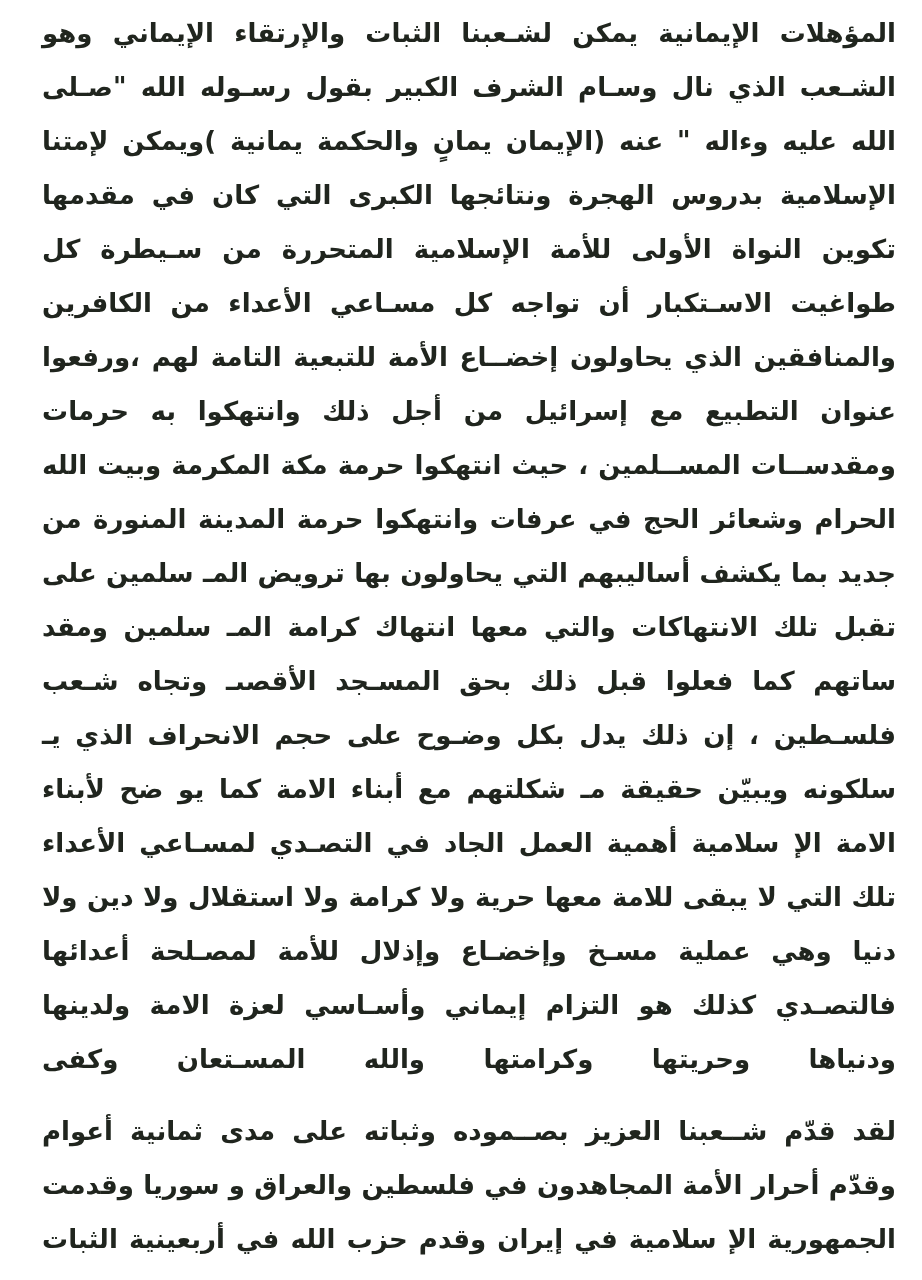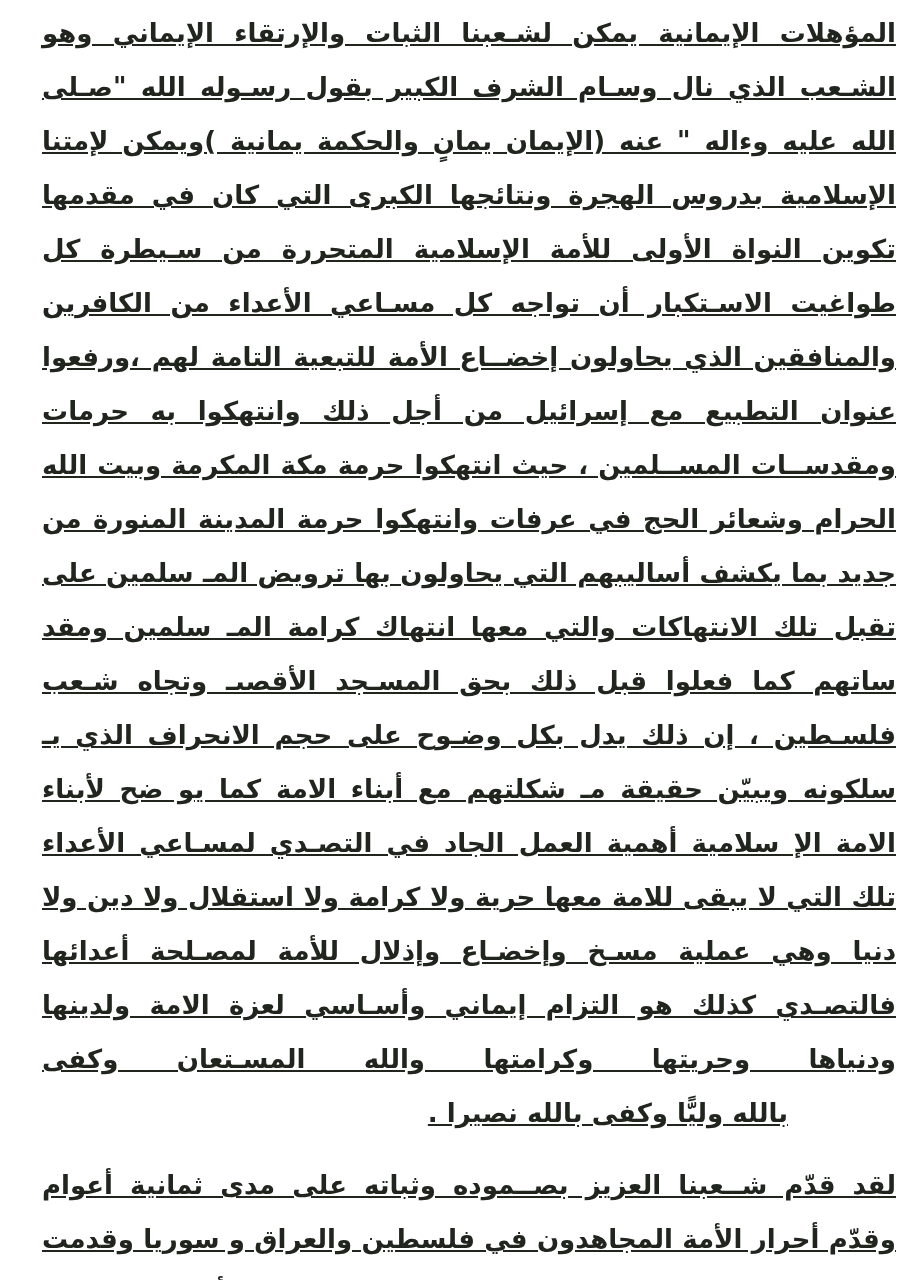--- a/index.html
+++ b/index.html
@@ -14,40 +14,39 @@
     font-family: "DejaVu Sans", sans-serif;
   }
   .page {
     direction: rtl;
     padding: 6px 26px 0 30px;
     color: #20251e;
     font-weight: bold;
     font-size: 26px;
     line-height: 54px;
   }
-  .para { margin: 0 0 18px 12px; text-decoration: underline; }
+  .para { margin: 0 0 18px 12px; }
   .body-just {
     margin: 0;
     text-align: justify;
     text-align-last: justify;
   }
   .last-line {
     margin: 0;
     text-align: right;
   }
   .indent-sm { padding-left: 0; padding-right: 108px; }
 </style>
 </head>
 <body>
 
 <main class="page">
 
   <section class="para">
     <p class="body-just">المؤهلات الإيمانية يمكن لشـعبنا الثبات والإرتقاء الإيماني وهو الشـعب الذي نال وسـام الشرف الكبير بقول رسـوله الله "صـلى الله عليه وءاله " عنه (الإيمان يمانٍ والحكمة يمانية )ويمكن لإمتنا الإسلامية بدروس الهجرة ونتائجها الكبرى التي كان في مقدمها تكوين النواة الأولى للأمة الإسلامية المتحررة من سـيطرة كل طواغيت الاسـتكبار أن تواجه كل مسـاعي الأعداء من الكافرين والمنافقين الذي يحاولون إخضــاع الأمة للتبعية التامة لهم ،ورفعوا عنوان التطبيع مع إسرائيل من أجل ذلك وانتهكوا به حرمات ومقدســات المســلمين ، حيث انتهكوا حرمة مكة المكرمة وبيت الله الحرام وشعائر الحج في عرفات وانتهكوا حرمة المدينة المنورة من جديد بما يكشف أساليبهم التي يحاولون بها ترويض المـ سلمين على تقبل تلك الانتهاكات والتي معها انتهاك كرامة المـ سلمين ومقد ساتهم كما فعلوا قبل ذلك بحق المسـجد الأقصىـ وتجاه شـعب فلسـطين ، إن ذلك يدل بكل وضـوح على حجم الانحراف الذي يـ سلكونه ويبيّن حقيقة مـ شكلتهم مع أبناء الامة كما يو ضح لأبناء الامة الإ سلامية أهمية العمل الجاد في التصـدي لمسـاعي الأعداء تلك التي لا يبقى للامة معها حرية ولا كرامة ولا استقلال ولا دين ولا دنيا وهي عملية مسـخ وإخضـاع وإذلال للأمة لمصـلحة أعدائها فالتصـدي كذلك هو التزام إيماني وأسـاسي لعزة الامة ولدينها ودنياها وحريتها وكرامتها والله المسـتعان وكفى</p>
-    <p class="last-line indent-sm">بالله وليًّا وكفى بالله نصيرا .</p>
   </section>
 
   <section class="para">
     <p class="body-just">لقد قدّم شــعبنا العزيز بصــموده وثباته على مدى ثمانية أعوام وقدّم أحرار الأمة المجاهدون في فلسطين والعراق و سوريا وقدمت الجمهورية الإ سلامية في إيران وقدم حزب الله في أربعينية الثبات والانتصــار نموذجًا راقيًا لثمرة التوكل على الله تعالى والثقة به والعاقبة الحســنة لذلك وفي هذا المقام نتوجه بالتهاني والتبريكات لحزب الله في لبنان و سماحة أمينه العام الـ سيد حـ سن نـ صر الله يحفظه</p>
 
   </section>
 
 </main>
 
 </body></html>

